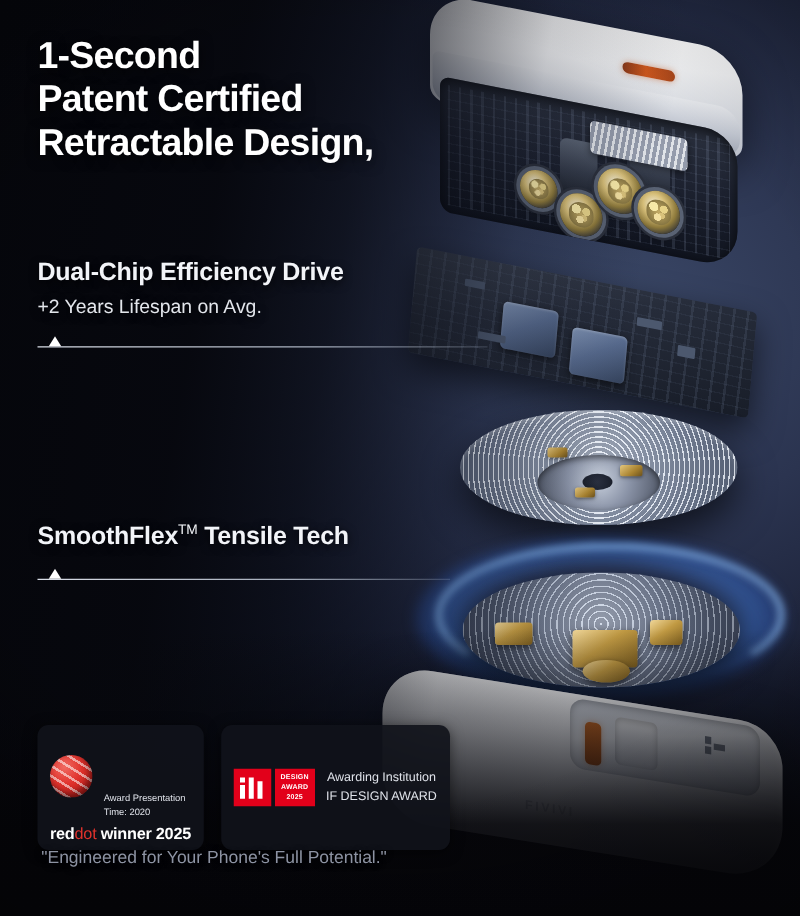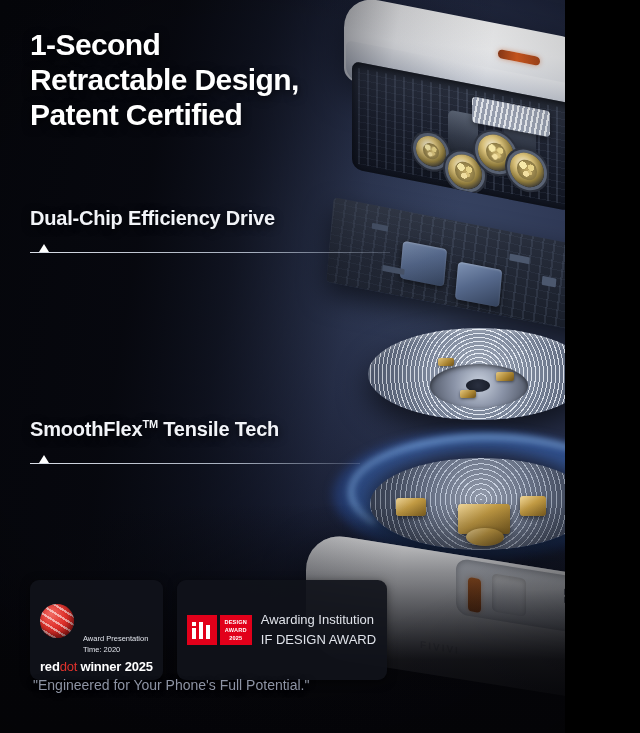--- a/index.html
+++ b/index.html
@@ -2,21 +2,21 @@
 <html><head>
 <meta charset="utf-8">
 <style>
   html, body {
     margin: 0;
     padding: 0;
     background: #000;
   }
   #poster {
     position: relative;
-    width: 565px;
+    width: 640px;
     height: 733px;
     overflow: hidden;
     font-family: "Liberation Sans", sans-serif;
     background: #0a0b12;
     -webkit-font-smoothing: antialiased;
   }
 
   
   .bg-base {
     position: absolute; inset: 0;
@@ -247,21 +247,21 @@
   }
   .headline div { white-space: nowrap; }
 
   .callout { position: absolute; left: 30px; }
   .callout .c-title {
     color: #f2f4f8; font-size: 20px; font-weight: 600; letter-spacing: -0.2px;
     text-shadow: 0 2px 8px rgba(0,0,0,.75);
     white-space: nowrap;
   }
   .callout .c-title sup {
-    font-size: 11px; vertical-align: super; font-weight: 700;
+    font-size: 11px; vertical-align: super; font-weight: 400;
   }
   .callout .c-sub {
     color: #e3e6ec; font-size: 15.5px; font-weight: 400; margin-top: 7px;
     text-shadow: 0 2px 8px rgba(0,0,0,.75);
     white-space: nowrap;
   }
   .callout .c-line {
     position: relative; margin-top: 14px; height: 10px;
   }
   .callout .c-line .rule {
@@ -312,21 +312,21 @@
       linear-gradient(#fff,#fff) left 0 top 6px/4px 11px no-repeat,
       linear-gradient(#fff,#fff) left 7px top 0/4px 17px no-repeat,
       linear-gradient(#fff,#fff) left 14px top 3px/4px 14px no-repeat;
   }
   .if-award {
     width: 32px; height: 30px; background: #e2001a; color: #fff;
     font-size: 5.6px; font-weight: 700; line-height: 1.5;
     display: flex; flex-direction: column; align-items: center; justify-content: center;
     letter-spacing: .2px;
   }
-  .if-meta { font-size: 13px; line-height: 1.55; color: #dfe2e9; white-space: nowrap; }
+  .if-meta { font-size: 10px; line-height: 1.55; color: #dfe2e9; white-space: nowrap; text-align: center; }
 
   .tagline {
     position: absolute; left: 33px; top: 677px;
     color: #8d93a3; font-size: 14px; font-weight: 400;
     text-shadow: 0 1px 6px rgba(0,0,0,.7);
   }
 </style>
 </head>
 <body>
 
@@ -399,26 +399,27 @@
       <div class="brandmark">FIVIVI</div>
     </div>
   </div>
 
   <div class="bg-left-fade"></div>
   <div class="bg-bottom-fade"></div>
   <div class="bg-vignette"></div>
 
   <div class="headline">
     <div>1-Second</div>
+    <div>Patent Certified</div>
     <div>Retractable Design,</div>
-    <div>Patent Certified</div>
   </div>
 
   <div class="callout" style="top:207px">
     <div class="c-title">Dual-Chip Efficiency Drive</div>
+    <div class="c-sub">+2 Years Lifespan on Avg.</div>
     <div class="c-line">
       <div class="rule" style="width:360px"></div>
       <div class="tri"></div>
     </div>
   </div>
 
   <div class="callout" style="top:418px">
     <div class="c-title"><span>SmoothFlex</span><sup>TM</sup><span> Tensile Tech</span></div>
     <div class="c-line">
       <div class="rule" style="width:330px"></div>

